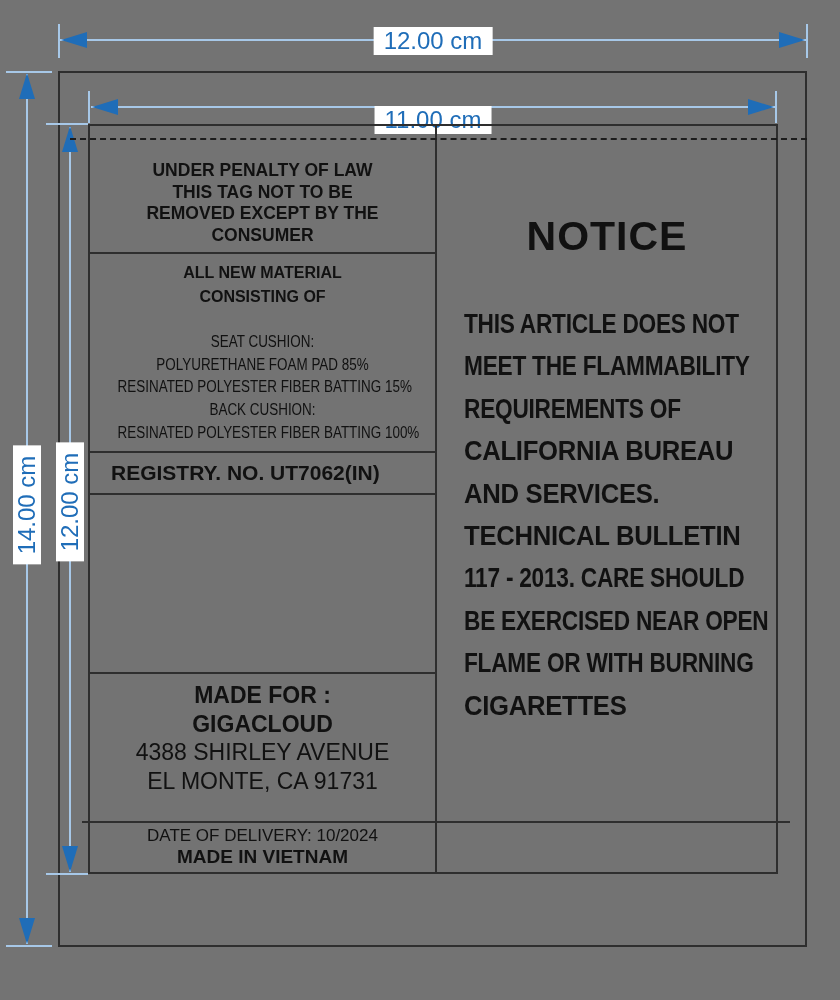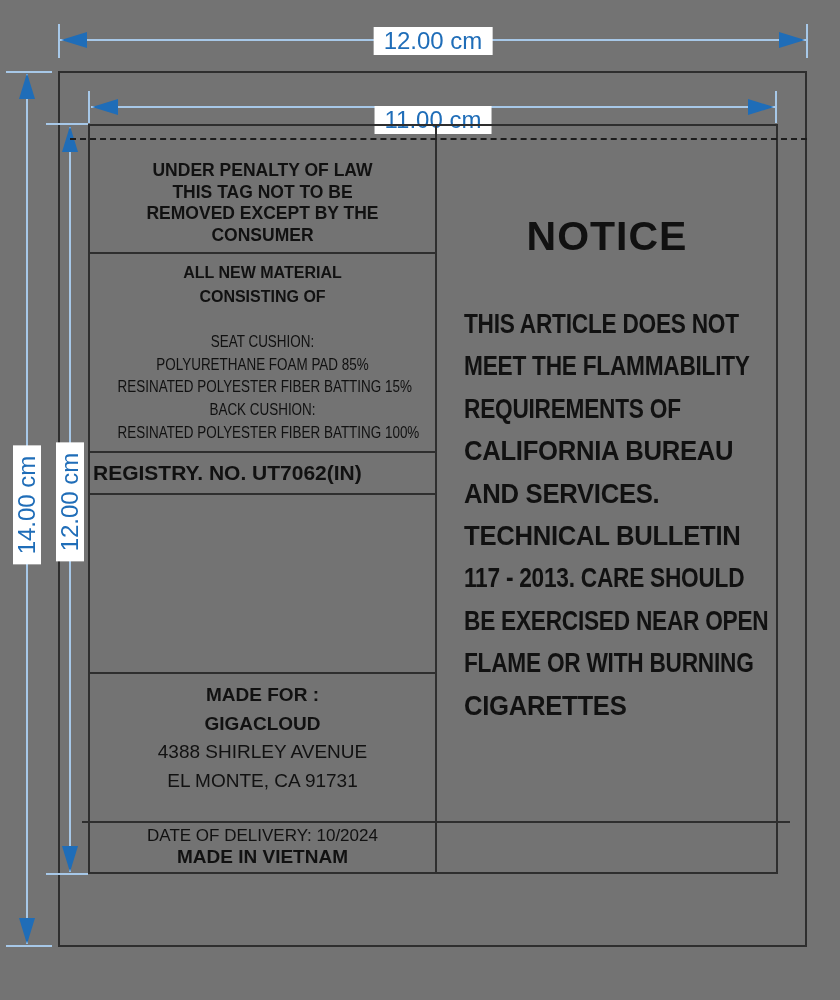--- a/index.html
+++ b/index.html
@@ -28,23 +28,23 @@
   .arr-down{border-left:8px solid transparent;border-right:8px solid transparent;border-top:26px solid var(--blue);}
   .dim-label{color:var(--blue);font-size:24px;background:#fff;padding:0 10px;white-space:nowrap;}
   .dim-label-h{transform:translate(-50%,-50%);}
   .dim-label-v{transform:translate(-50%,-50%) rotate(-90deg);}
   
   .lcol{left:90px;width:345px;text-align:center;white-space:nowrap;}
   .penalty{top:160px;font-size:17.5px;font-weight:bold;line-height:21.5px;}
   .mat-head{top:261px;font-size:16px;font-weight:bold;line-height:23.5px;}
   .mat-detail{top:331px;font-size:16px;line-height:22.7px;}
   .mat-detail .ln{transform:scaleX(0.84);transform-origin:center;}
-  .registry{top:453px;height:40px;line-height:40px;text-align:left;padding-left:3px;font-size:21px;font-weight:bold;}
+  .registry{top:453px;height:40px;line-height:40px;text-align:left;padding-left:21px;font-size:21px;font-weight:bold;}
   .cert{top:506px;font-size:19.5px;line-height:31.8px;letter-spacing:0.5px;}
-  .madefor{top:681px;font-size:19px;line-height:28.6px;}
+  .madefor{top:681px;font-size:23px;line-height:28.6px;}
   .madefor .b{font-weight:bold;}
   .delivery-date{top:826px;font-size:17px;}
   .origin{top:846px;font-size:19px;font-weight:bold;}
   
   .notice-title{left:437px;top:213px;width:340px;text-align:center;font-size:41px;font-weight:bold;letter-spacing:1px;}
   .notice-body{left:464px;top:288px;width:312px;font-size:27px;font-weight:bold;line-height:42.4px;letter-spacing:-0.3px;white-space:nowrap;margin-top:15px;}
   .notice-body .ln{display:block;}
   .notice-body .ln > span{display:inline-block;transform-origin:left center;}
   .notice-body .cond > span{transform:scaleX(0.84);}
   .notice-body .norm > span{transform:scaleX(0.95);}

